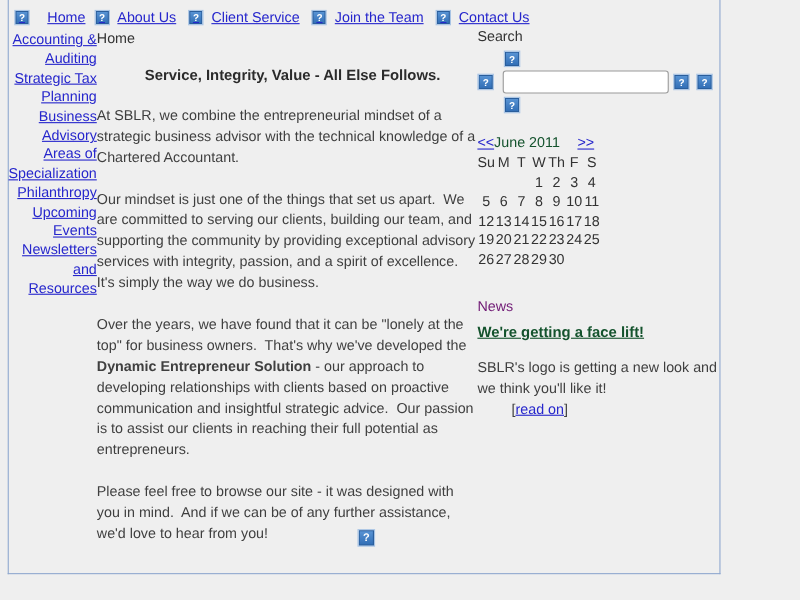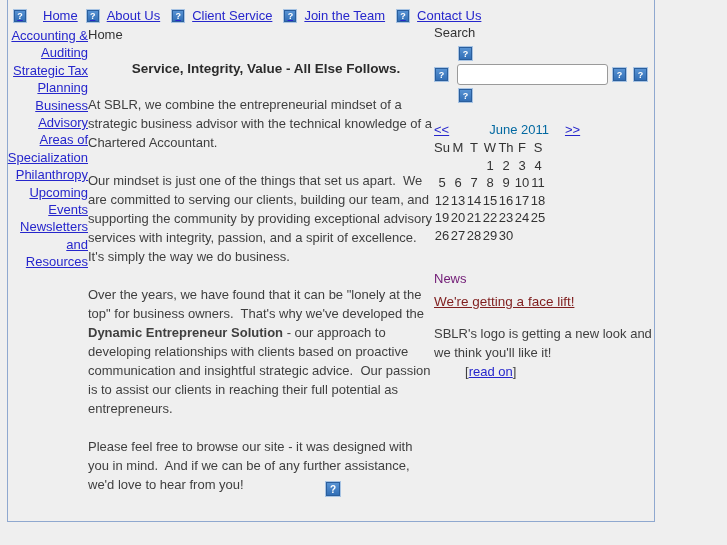--- a/index.html
+++ b/index.html
@@ -79,32 +79,32 @@
     width:151px; height:21px; margin:0 4px 0 8px;
     border:1px solid #9a9a9a; border-radius:3px; background:#ffffff;
     font-family:"Liberation Sans", sans-serif; font-size:12px; padding:0 4px;
     outline:none;
   }
   #search-row .bimg + .bimg { margin-left:6px; }
 
   
   #calendar { margin-top:17px; color:#333333; }
   #cal-head { display:flex; align-items:baseline; margin-bottom:2px; }
-  #cal-month { color:#0369a1;margin-left:40px; }
+  #cal-month { color:#14532d; }
   #cal-next { margin-left:16px; }
   #cal-table { border-collapse:collapse; table-layout:fixed; }
   #cal-table td, #cal-table th {
     width:16px; padding:0; text-align:center; font-weight:normal;
     font-size:13px; line-height:17.5px; color:#333333; white-space:nowrap;
   }
 
   
   #news { position:absolute; left:0; top:246px; width:226px; }
   #news-title { color:#701a75; margin-bottom:8px; }
-  #news-headline a { color:#7f1d1d; font-weight:normal; font-size:13.5px; }
+  #news-headline a { color:#14532d; font-weight:bold; font-size:13.5px; }
   #news-body { margin-top:15px; line-height:19px; color:#3f3f3f; }
   #news-readon { margin-top:0; line-height:19px; color:#3f3f3f;padding-left:31px; }
   #news-readon a { color:#2626cc; }
 
   
   #footer-icon { position:absolute; left:317px; top:481px; }
 </style>
 </head>
 <body>
 

